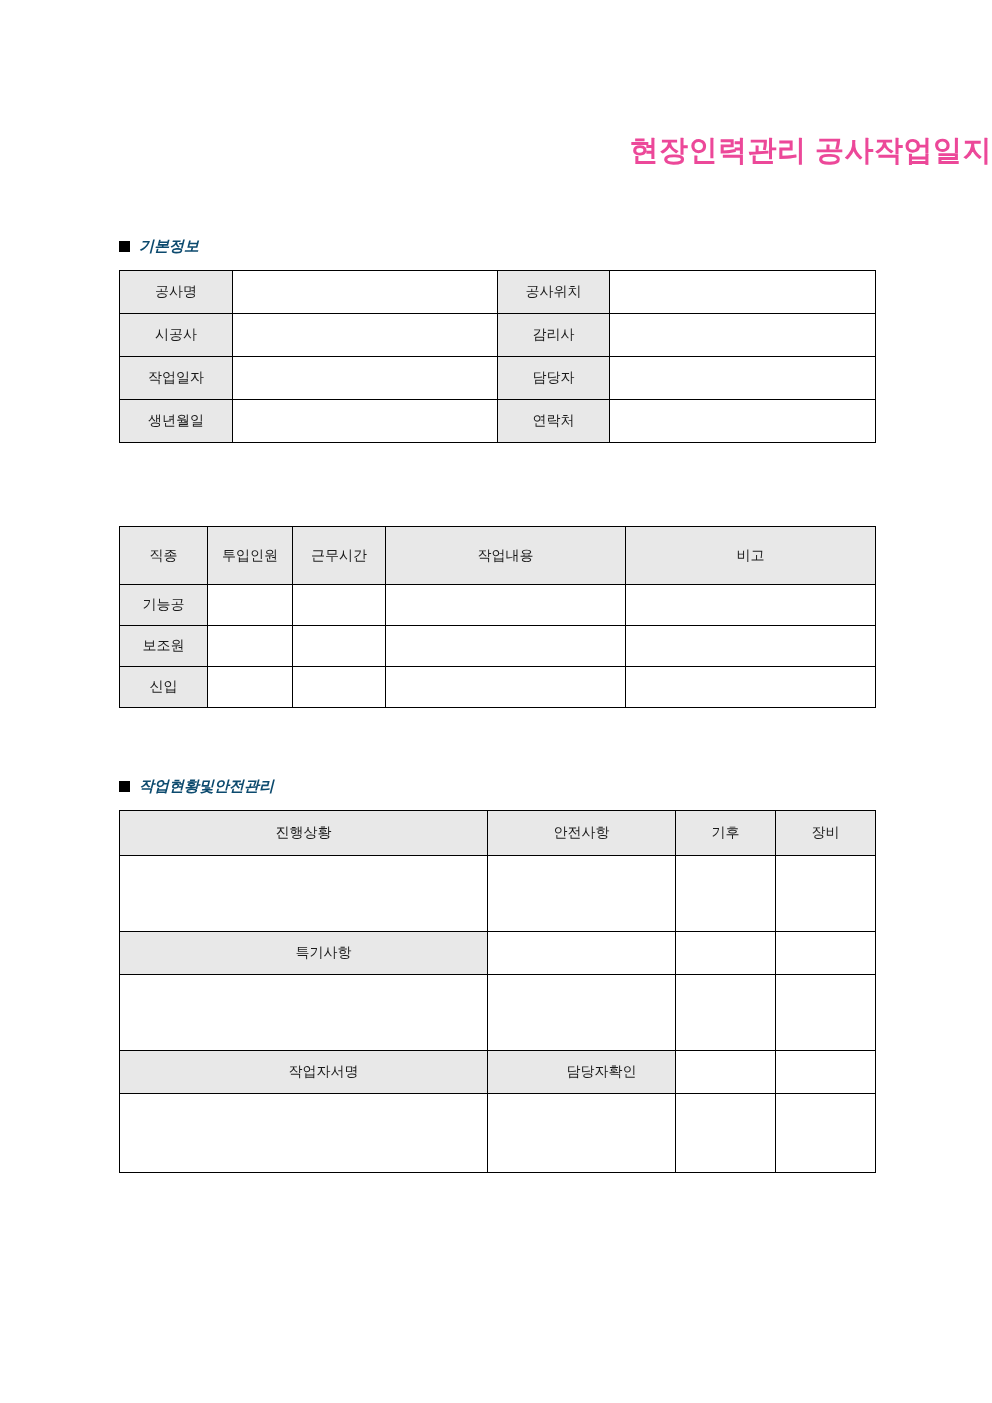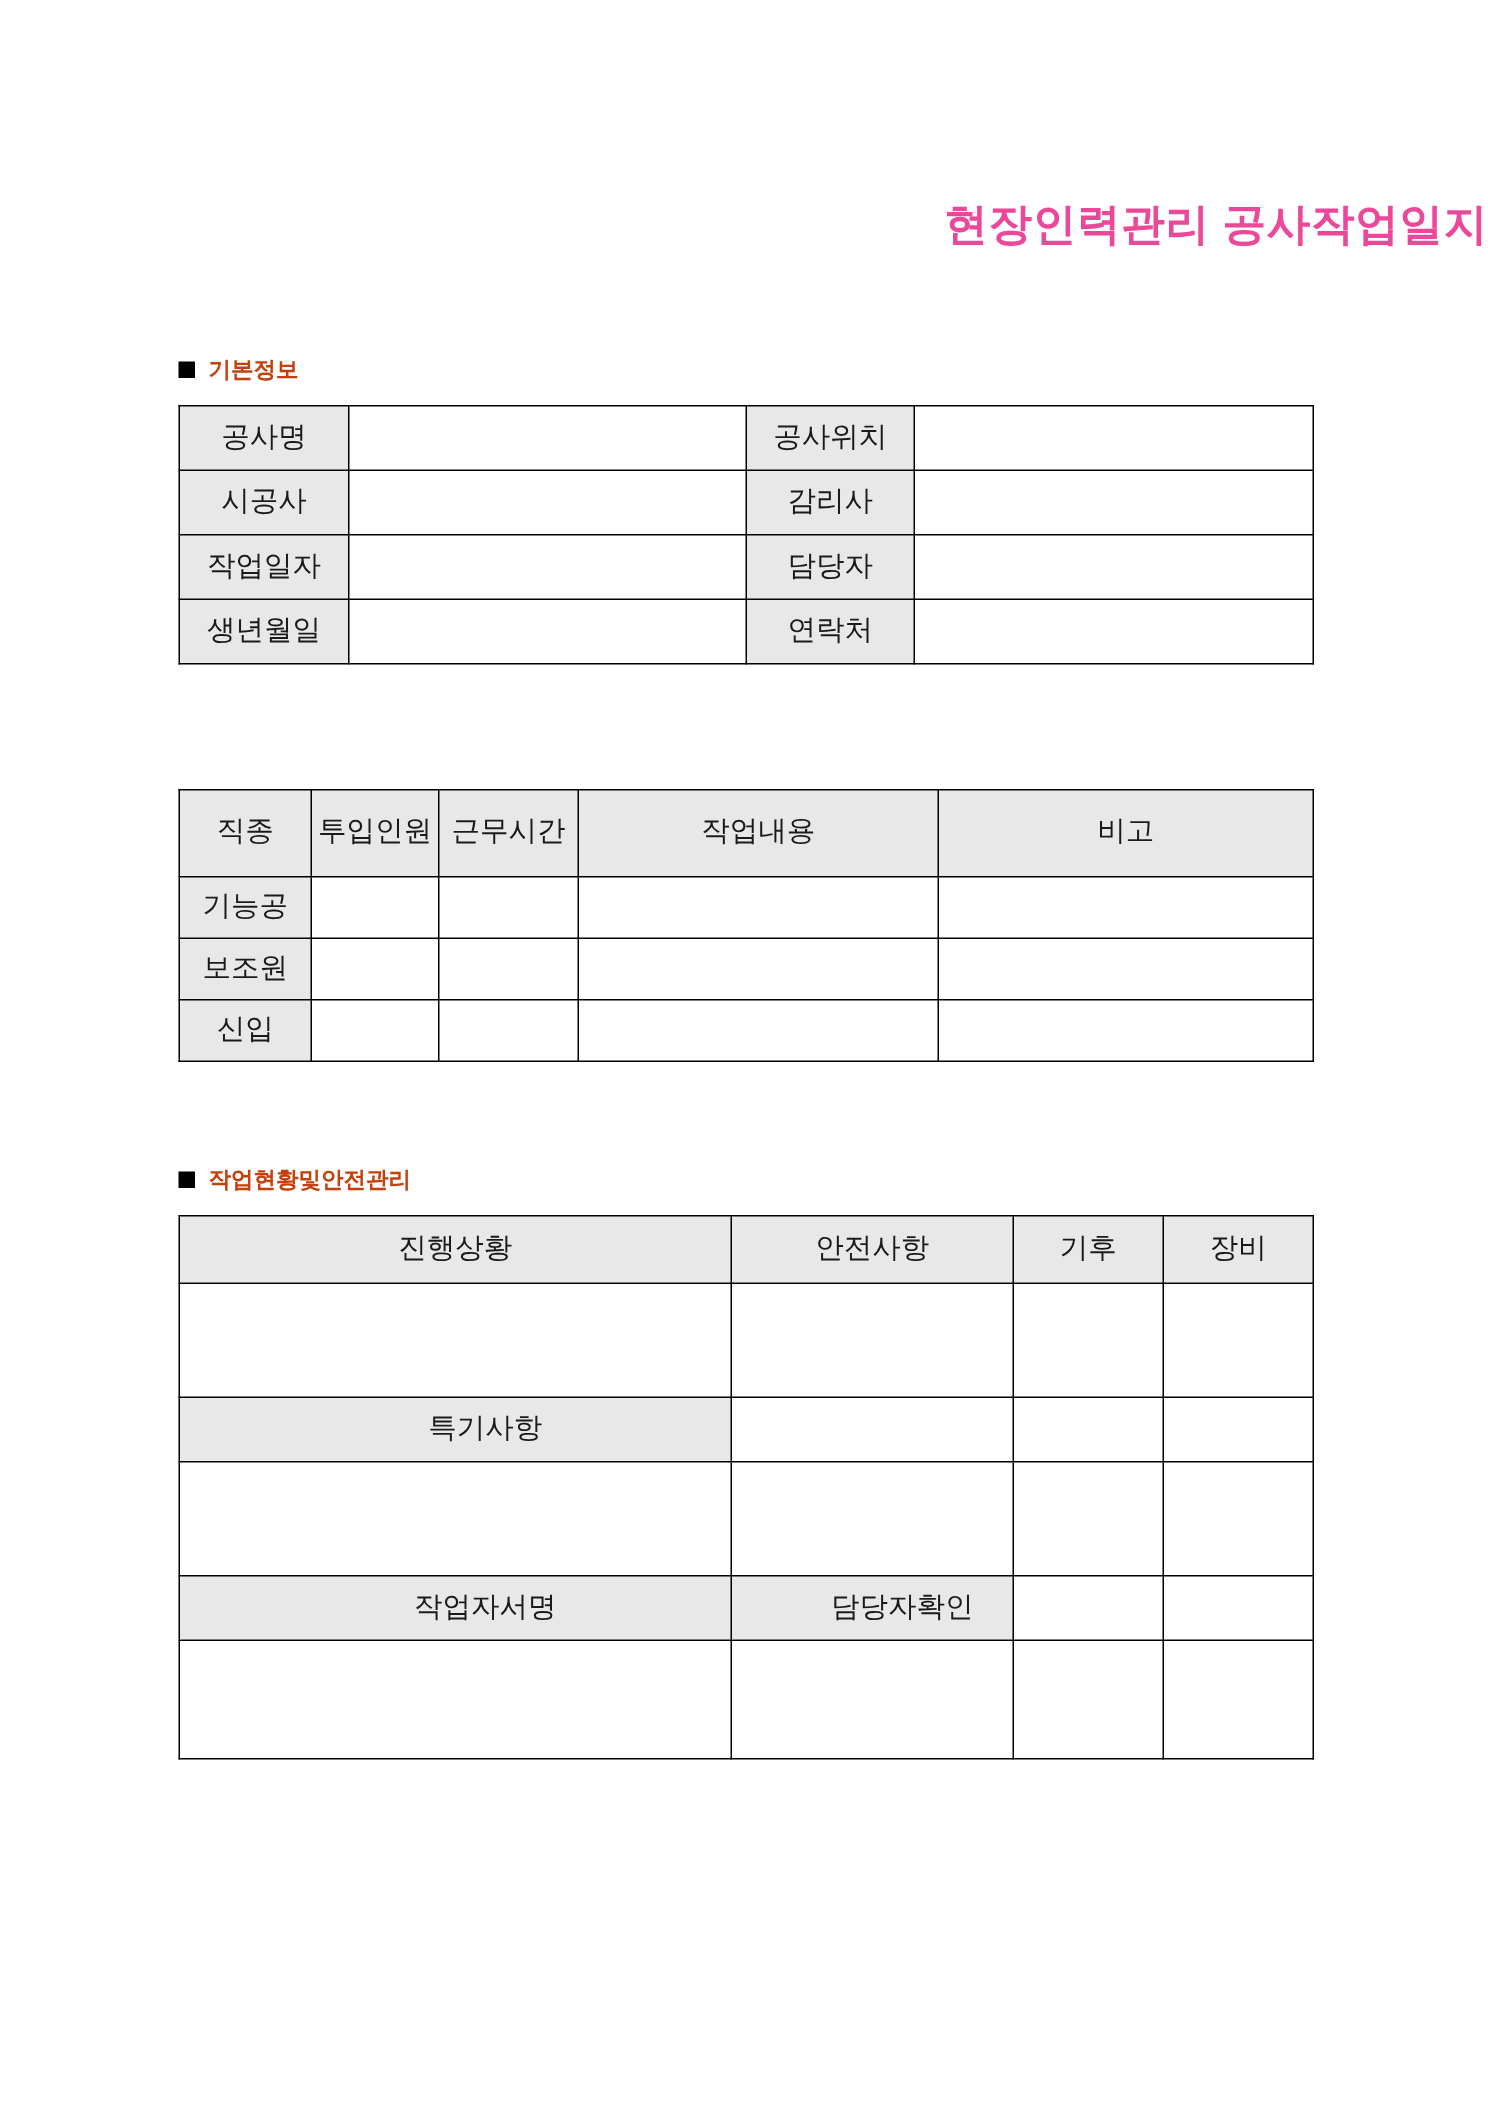--- a/index.html
+++ b/index.html
@@ -35,42 +35,43 @@
     color: #ec4899;
   }
 
   
   .section-heading {
     display: flex;
     align-items: center;
     gap: 9px;
     font-size: 15px;
     font-weight: bold;
-    color: #c2410c;
+    color: #0c4a6e;
     margin-left: 119px;
+    font-style: italic;
   }
   .sq-marker {
     display: inline-block;
     width: 11px;
     height: 11px;
     background: #000000;
     flex: 0 0 auto;
   }
 
   
   table.grid {
     border-collapse: collapse;
     table-layout: fixed;
     margin-left: 119px;
     border: 1px solid #000000;
   }
   table.grid td {
     border: 1px solid #000000;
     padding: 0 4px;
-    font-size: 19px;
+    font-size: 14px;
     color: #1a1a1a;
     text-align: center;
     vertical-align: middle;
     word-break: keep-all;
     line-height: 1.25;
   }
   td.lbl {
     background: #e8e8e8;
   }
   td.fill {

